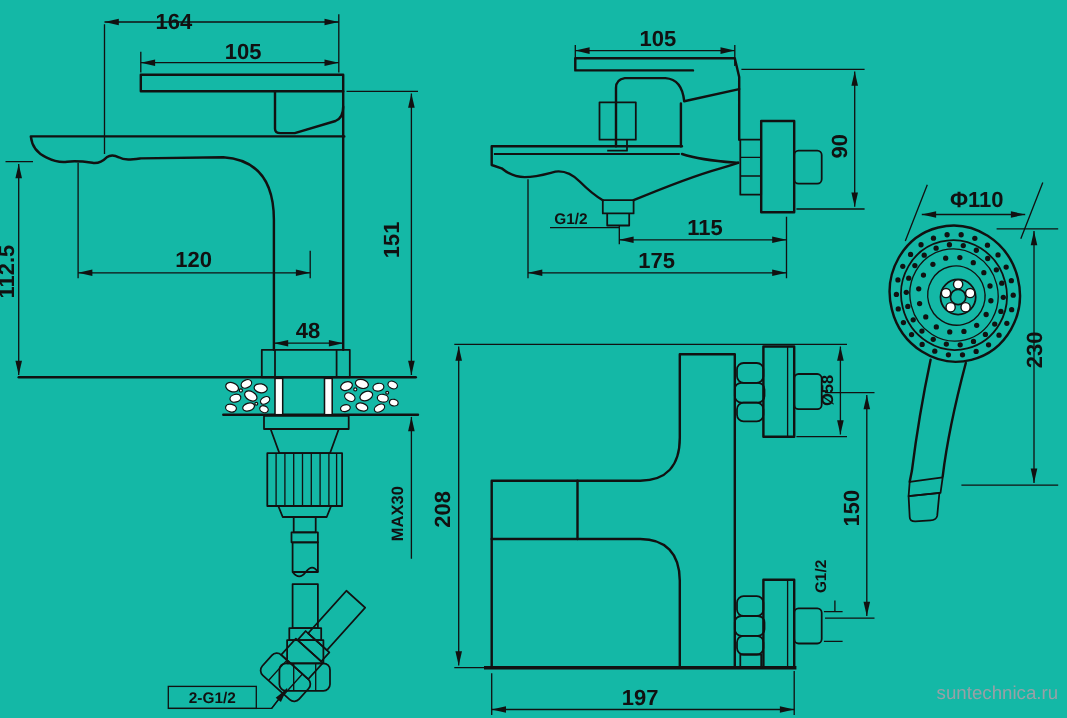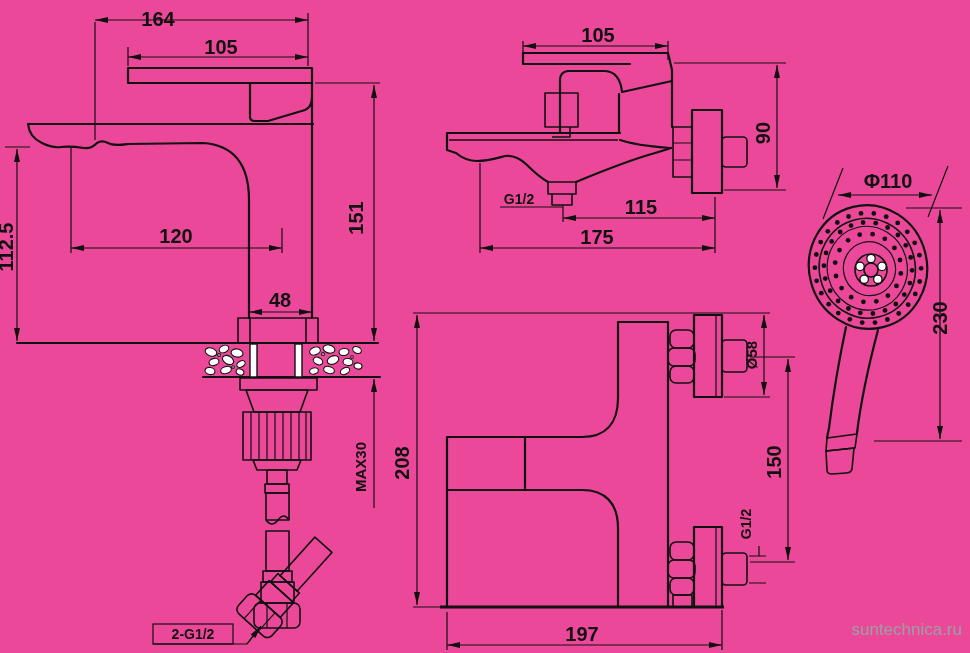--- a/index.html
+++ b/index.html
@@ -1,16 +1,16 @@
 <!DOCTYPE html>
 <html><head>
 <meta charset="utf-8">
 <style>
   html,body{margin:0;padding:0;background:#ffffff;}
-  .stage{position:relative;width:970px;height:653px;background:#ec4899;overflow:hidden;
+  .stage{position:relative;width:970px;height:653px;background:#14b8a6;overflow:hidden;
          font-family:"Liberation Sans", sans-serif;}
   svg{position:absolute;left:0;top:0;}
   text{fill:#111;font-family:"Liberation Sans", sans-serif;font-weight:bold;}
   .dim{font-size:20px;}
   .dim-sm{font-size:15px;}
   .dim-xs{font-size:14px;}
   .watermark{font-weight:normal;font-size:17px;fill:#9aa0a6;}
   .c{stroke:#111;stroke-width:2.2;fill:none;stroke-linecap:round;stroke-linejoin:round;}
   .c2{stroke:#111;stroke-width:1.6;fill:none;stroke-linejoin:round;}
   .d{stroke:#111;stroke-width:1.2;fill:none;}

